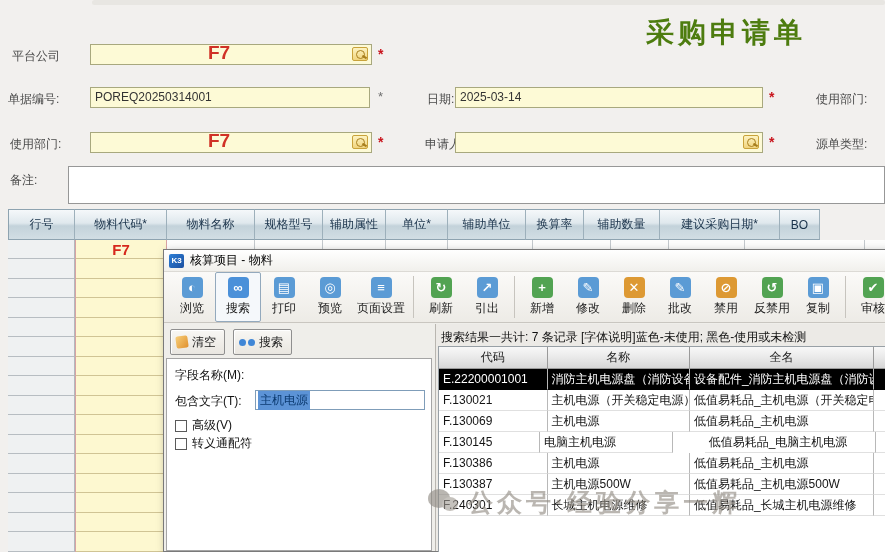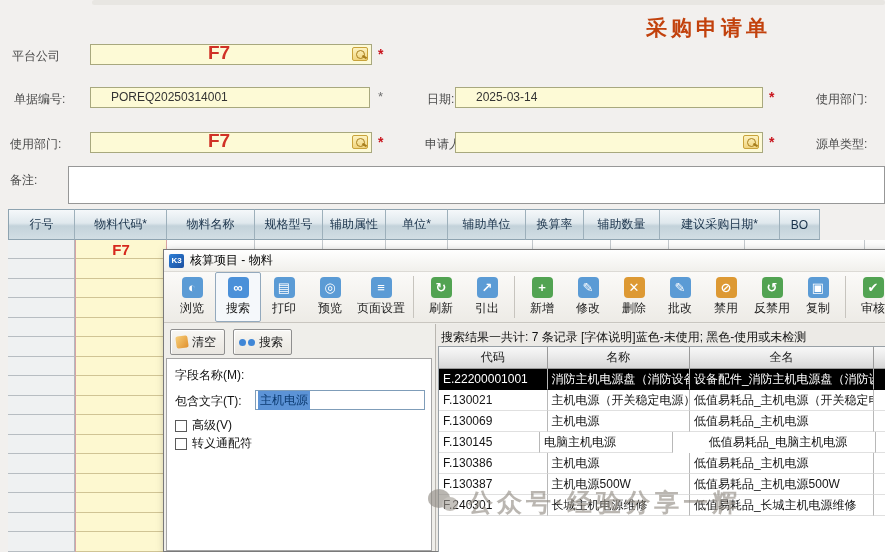--- a/index.html
+++ b/index.html
@@ -3,26 +3,26 @@
 <meta charset="utf-8">
 <style>
   *{box-sizing:border-box;margin:0;padding:0;}
   html,body{width:885px;height:552px;overflow:hidden;}
   body{font-family:"Liberation Sans","DejaVu Sans",sans-serif;}
   #stage{position:relative;width:885px;height:552px;background:#f2f0ee;overflow:hidden;}
   .lbl{position:absolute;font-size:12px;color:#4a4a4a;white-space:nowrap;}
   .star-red{position:absolute;color:#c9151e;font-weight:bold;font-size:14px;}
   .star-gray{position:absolute;color:#6f6f6f;font-size:13px;}
   .fld{position:absolute;height:21px;background:#fdfad6;border:1px solid #a8a87e;font-size:12px;color:#333;line-height:19px;}
-  .fld .val{padding-left:20px;white-space:nowrap;overflow:hidden;display:block;}
+  .fld .val{padding-left:4px;white-space:nowrap;overflow:hidden;display:block;}
   .f7val{position:absolute;left:0;right:24px;top:-2px;text-align:center;font-size:19px;font-weight:bold;color:#d03126;}
   .f7icon{position:absolute;right:3px;top:2px;width:16px;height:14px;background:linear-gradient(#fdf3c0,#f0d47e);border:1px solid #c9a23a;border-radius:2px;}
   .f7icon::before{content:"";position:absolute;left:3px;top:2px;width:7px;height:7px;border:1.5px solid #a87f1d;border-radius:50%;}
   .f7icon::after{content:"";position:absolute;left:9px;top:8px;width:5px;height:2px;background:#a87f1d;transform:rotate(35deg);}
-  #page-title{position:absolute;left:646px;top:14px;font-size:21px;font-weight:bold;letter-spacing:4px;color:#c2410c;}
+  #page-title{position:absolute;left:646px;top:14px;font-size:28px;font-weight:bold;letter-spacing:4px;color:#4d7c0f;}
   #topband{position:absolute;left:92px;top:0;width:793px;height:5px;background:#e8e6e2;border-radius:3px;}
   #remark-box{position:absolute;left:68px;top:166px;width:817px;height:38px;background:#fff;border:1px solid #979797;}
 
   
   #grid-header{position:absolute;left:8px;top:209px;height:31px;display:flex;}
   .ghc{height:31px;display:flex;align-items:center;justify-content:center;font-size:12px;color:#19324a;
        background:linear-gradient(#f5f8fa 0%,#dfe8ed 45%,#c3d2da 55%,#d2dee4 100%);
        border-top:1px solid #8ea3b0;border-bottom:1px solid #8ea3b0;border-right:1px solid #9db0bb;white-space:nowrap;overflow:hidden;}
   .ghc.i0{border-left:1px solid #8ea3b0;}
   #grid-body{position:absolute;left:8px;top:240px;height:312px;display:flex;}
@@ -85,21 +85,21 @@
   <div id="topband"></div>
   <div id="page-title">采购申请单</div>
 
   <div class="lbl" style="left:12px;top:48px;">平台公司</div>
   <div class="fld" style="left:90px;top:44px;width:282px;">
     <span class="f7val">F7</span>
     <span class="f7icon"></span>
   </div>
   <div class="star-red" style="left:378px;top:46px;">*</div>
 
-  <div class="lbl" style="left:14px;top:91px;">单据编号:</div>
+  <div class="lbl" style="left:8px;top:91px;">单据编号:</div>
   <div class="fld" style="left:90px;top:87px;width:280px;">
     <span class="val">POREQ20250314001</span>
   </div>
   <div class="star-gray" style="left:378px;top:89px;">*</div>
 
   <div class="lbl" style="left:427px;top:91px;">日期:</div>
   <div class="fld" style="left:455px;top:87px;width:308px;">
     <span class="val">2025-03-14</span>
   </div>
   <div class="star-red" style="left:769px;top:89px;">*</div>

